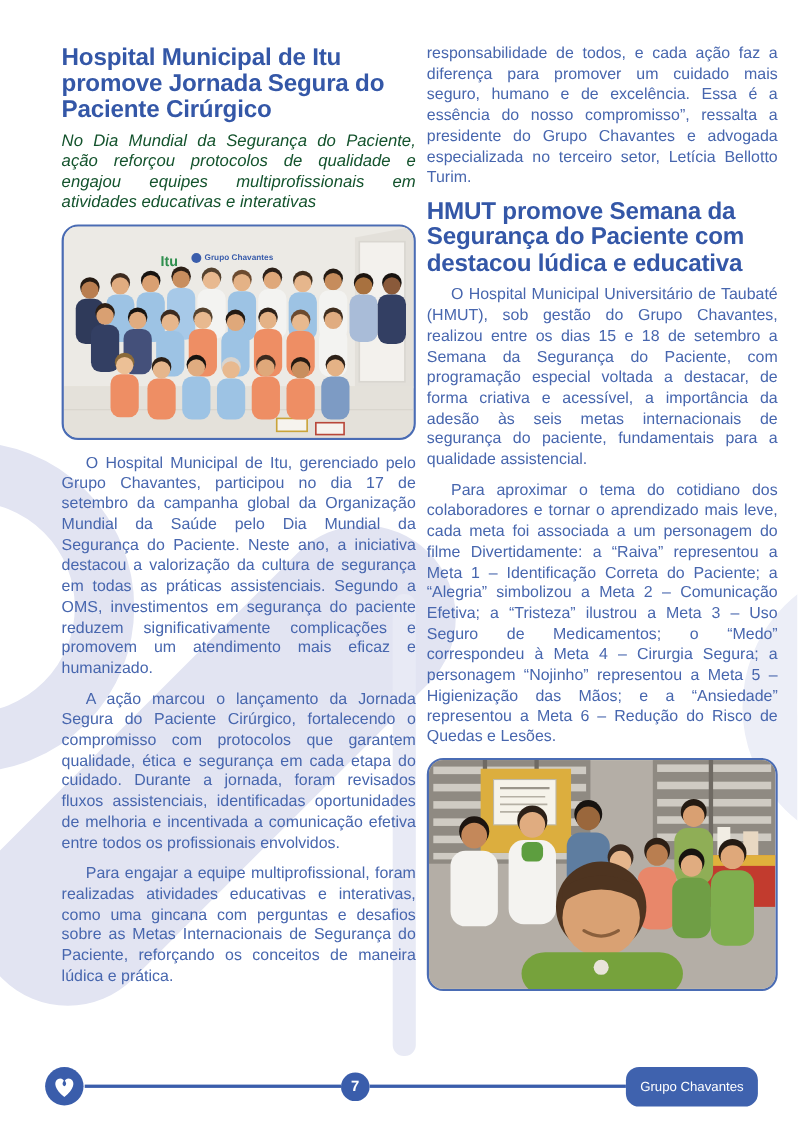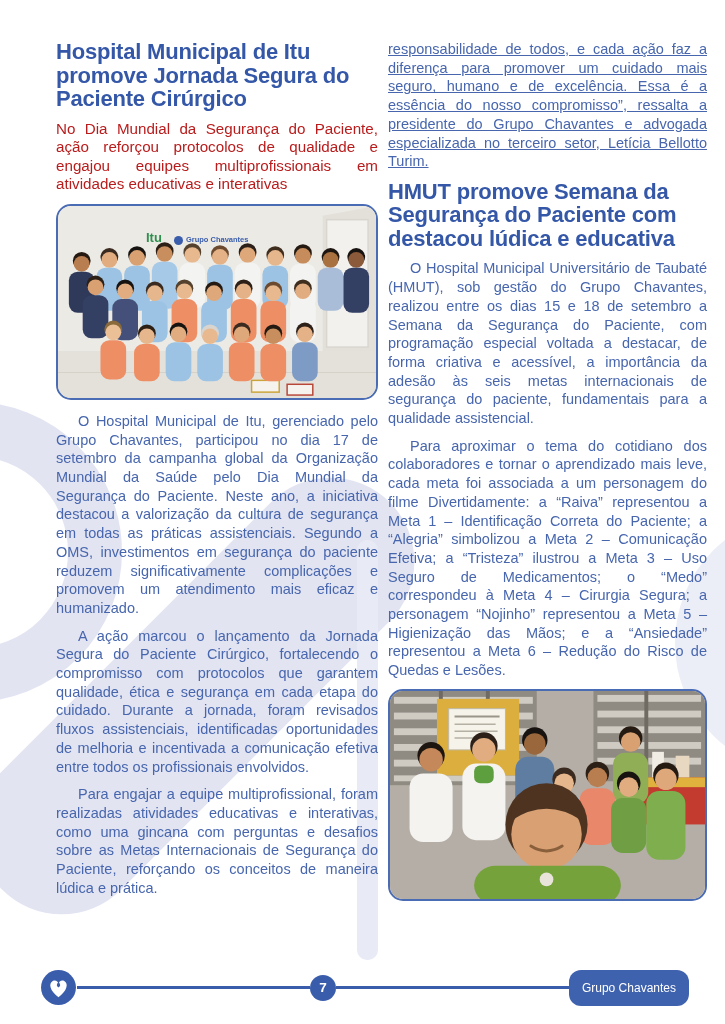--- a/index.html
+++ b/index.html
@@ -32,42 +32,42 @@
   
   .col { position:absolute; top:40px; z-index:2; }
   .col-left  { left:56px;  width:322px; }
   .col-right { left:388px; width:319px; }
 
   h1.headline {
     font-size:22px; line-height:23.5px; font-weight:700;
     color:#3457a7; letter-spacing:-0.2px; margin-bottom:9px;
   }
   .standfirst {
-    font-size:15.2px; line-height:18.6px;
-    color:#b91c1c; text-align:justify; margin-bottom:10px;
+    font-style:italic; font-size:15.2px; line-height:18.6px;
+    color:#14532d; text-align:justify; margin-bottom:10px;
   }
   p.body {
     font-size:14.5px; line-height:18.7px; text-align:justify;
     text-indent:22px; color:#4766ae; margin-bottom:9px;
   }
-  p.body.no-indent { text-indent:0;text-decoration:underline; }
+  p.body.no-indent { text-indent:0; }
   p.body.spread { text-align-last:justify; margin-bottom:0; }
 
   
   .photo {
     position:relative; width:100%; border:2px solid #4a6cb4;
     border-radius:15px; overflow:hidden; background:#e9e6e1;
     margin-bottom:12px;
   }
   .photo svg { display:block; width:100%; height:100%; }
   .photo-left  { height:196px; margin-top:2px; }
   .photo-right { height:212px; margin-top:4px; }
   .wall-logos {
     position:absolute; top:24px; left:88px; display:flex; gap:12px;
-    align-items:flex-end; z-index:3;
+    align-items:flex-start; z-index:3;
   }
   .logo-itu { font-weight:700; font-size:13px; color:#2f8f4e; }
   .logo-grupo { font-weight:700; font-size:7.5px; color:#3a5dab; line-height:8px; display:flex; align-items:center; gap:3px; }
   .logo-grupo .dot { width:9px; height:9px; border-radius:50%; background:#3a5dab; display:inline-block; }
 
   
   .footer {
     position:absolute; left:40px; right:36px; bottom:18px; z-index:2;
     display:flex; align-items:center;
   }

